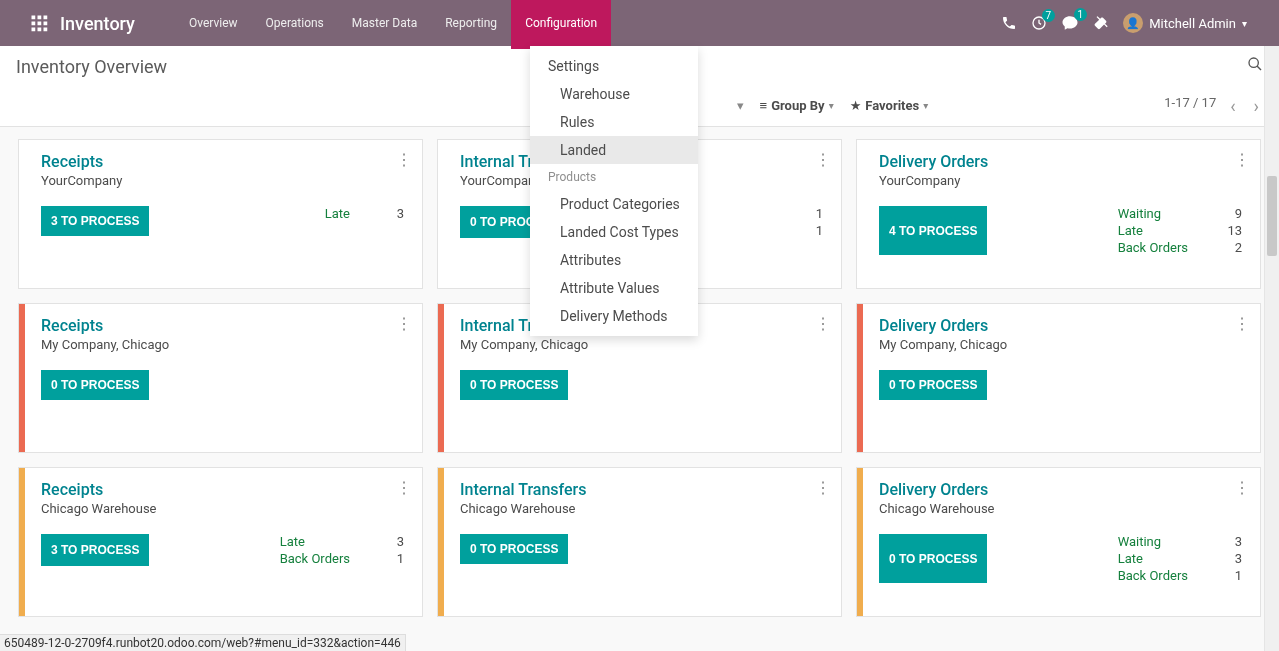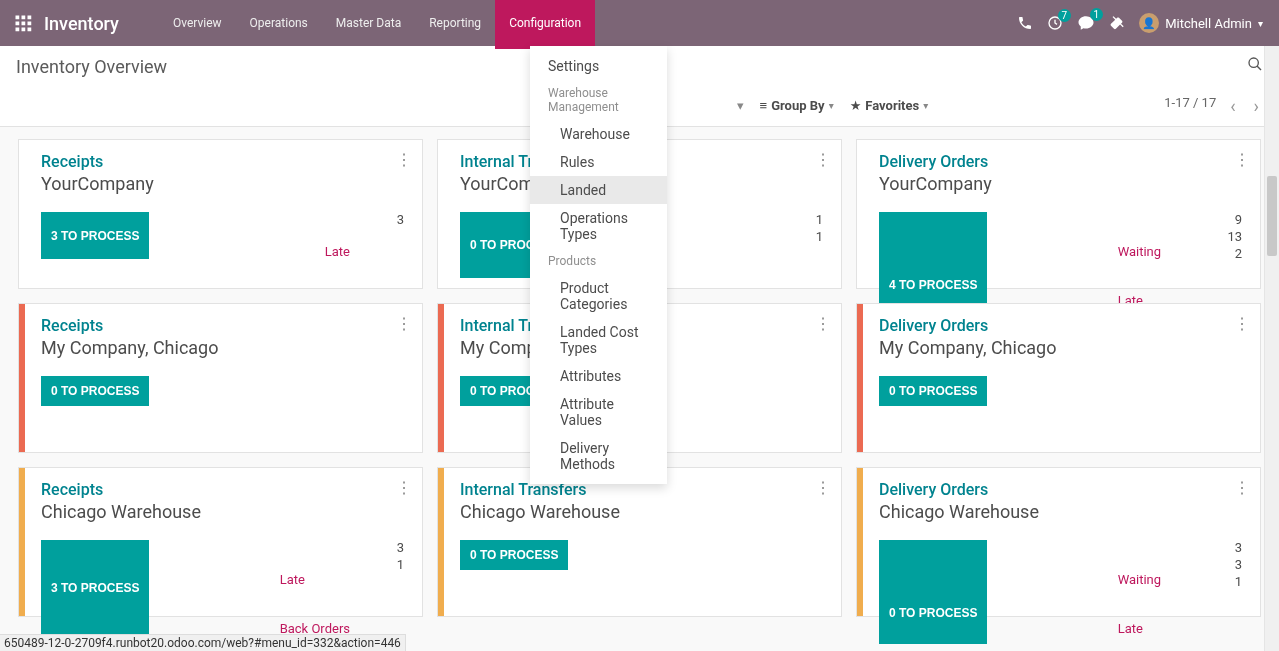--- a/index.html
+++ b/index.html
@@ -1,33 +1,33 @@
 <!DOCTYPE html>
 <html><head>
 <meta charset="utf-8">
 <style>
   * { box-sizing: border-box; margin: 0; padding: 0; }
   body { font-family: -apple-system, BlinkMacSystemFont, "Segoe UI", Roboto, "Helvetica Neue", Arial, sans-serif; font-size: 13px; color: #4c4c4c; background: #f9f9f9; width:1279px; height:651px; overflow:hidden; position:relative; }
 
   
-  .navbar { background:#7C6576; color:#fff; height:46px; display:flex; align-items:center; padding:0 8px; }
+  .navbar { background:#7C6576; color:#fff; height:46px; display:flex; align-items:center; padding:0 24px; }
   .apps-icon { width:30px; height:30px; display:flex; align-items:center; justify-content:center; margin-right:6px; cursor:pointer; }
   .apps-icon svg { width:18px; height:18px; fill:#fff; }
   .brand { font-size:18px; font-weight:500; margin-right:40px; cursor:pointer; }
   .nav-item { padding:0 14px; height:52px; display:flex; align-items:center; color:#eee; cursor:pointer; font-size:12px; }
   .nav-item.active { background:#be185d; color:#fff; }
   .nav-spacer { flex:1; }
   .nav-right { display:flex; align-items:center; gap:14px; padding-right:8px; }
   .nav-right .icon { position:relative; cursor:pointer; display:flex; align-items:center; }
   .badge { position:absolute; top:-6px; right:-8px; background:#00a09d; color:#fff; border-radius:8px; font-size:10px; padding:0 4px; line-height:13px; min-width:13px; text-align:center; }
   .user { display:flex; align-items:center; gap:6px; cursor:pointer; font-size:13px; }
   .avatar { width:20px; height:20px; border-radius:50%; background:#c99e6e; display:flex; align-items:center; justify-content:center; font-size:11px; }
 
   
-  .dropdown { position:absolute; top:46px; left:530px; width:137px; background:#fff; box-shadow:0 4px 10px rgba(0,0,0,0.15); z-index:100; padding:6px 0; }
+  .dropdown { position:absolute; top:46px; left:530px; width:168px; background:#fff; box-shadow:0 4px 10px rgba(0,0,0,0.15); z-index:100; padding:6px 0; }
   .dropdown .menu-item { padding:6px 18px; font-size:14px; color:#4c4c4c; cursor:pointer; }
   .dropdown .menu-item.sub { padding-left:30px; }
   .dropdown .menu-item.highlight { background:#e9e9e9; }
   .dropdown .menu-header { padding:6px 18px; font-size:12px; color:#8f8f8f; cursor:default; }
 
   
   .control-bar { background:#fff; border-bottom:1px solid #e2e2e2; padding:10px 16px 0 16px; }
   .page-title { font-size:18px; color:#5b5b5b; margin-bottom:12px; }
   .search-icon-right { float:right; color:#666; cursor:pointer; }
   .toolbar-row { display:flex; align-items:center; padding:6px 0 10px 0; font-size:13px; }
@@ -37,27 +37,27 @@
   .filter-btn .caret { font-size:10px; color:#888; }
   .pager { display:flex; align-items:flex-start; gap:10px; color:#666; }
   .pager .arrow { cursor:pointer; color:#999; font-size:18px; padding:0 4px; }
 
   
   .kanban-wrap { padding:12px 4px 12px 4px; height: calc(651px - 46px - 88px); overflow-y:auto; }
   .kanban-grid { display:grid; grid-template-columns: repeat(3, 1fr); gap:14px; padding:0 14px; }
   .card { background:#fff; border:1px solid #e2e2e2; position:relative; height:150px; padding:12px 18px 12px 22px; display:flex; flex-direction:column; }
   .card .color-bar { position:absolute; left:0; top:0; bottom:0; width:6px; }
   .card-title { color:#00838f; font-size:16px; font-weight:500; cursor:pointer; }
-  .card-sub { color:#4c4c4c; font-size:18px; margin-top:2px; }
+  .card-sub { color:#4c4c4c; font-size:13px; margin-top:2px; }
   .card-menu { position:absolute; right:10px; top:10px; color:#888; cursor:pointer; font-size:16px; }
   .card-body { display:flex; margin-top:18px; }
   .process-btn { background:#00a09d; color:#fff; border:none; padding:8px 10px; font-size:12px; font-weight:700; cursor:pointer; }
   .card-stats { margin-left:auto; display:flex; gap:30px; }
   .stat-labels { display:flex; flex-direction:column; gap:2px; }
-  .stat-labels a { color:#be185d; cursor:pointer; font-size:13px;margin-top:32px; }
+  .stat-labels a { color:#15803d; cursor:pointer; font-size:13px; }
   .stat-values { display:flex; flex-direction:column; gap:2px; text-align:right; color:#4c4c4c; width:24px; }
 
   
   .status-url { position:absolute; bottom:0; left:0; background:#f0f0f0; border-top:1px solid #ddd; border-right:1px solid #ddd; font-size:12px; color:#333; padding:1px 4px; z-index:200; }
 
   
   .fake-scroll { position:absolute; right:0; top:46px; bottom:0; width:15px; background:#f0f0f0; border-left:1px solid #e5e5e5; }
   .fake-scroll .thumb { position:absolute; left:2px; right:2px; top:130px; height:80px; background:#c8c8c8; border-radius:2px; }
 </style>
 </head>
@@ -111,25 +111,23 @@
     <div class="user">
       <span class="avatar">👤</span>
       <span>Mitchell Admin</span>
       <span style="font-size:10px;">▾</span>
     </div>
   </div>
 </div>
 
 <div class="dropdown">
   <div class="menu-item">Settings</div>
-  <div class="menu-header">Warehouse Management</div>
   <div class="menu-item sub">Warehouse</div>
   <div class="menu-item sub">Rules</div>
   <div class="menu-item sub highlight">Landed</div>
-  <div class="menu-item sub">Operations Types</div>
   <div class="menu-header">Products</div>
   <div class="menu-item sub">Product Categories</div>
   <div class="menu-item sub">Landed Cost Types</div>
   <div class="menu-item sub">Attributes</div>
   <div class="menu-item sub">Attribute Values</div>
   <div class="menu-item sub">Delivery Methods</div>
 </div>
 
 <div class="control-bar">
   <div>

